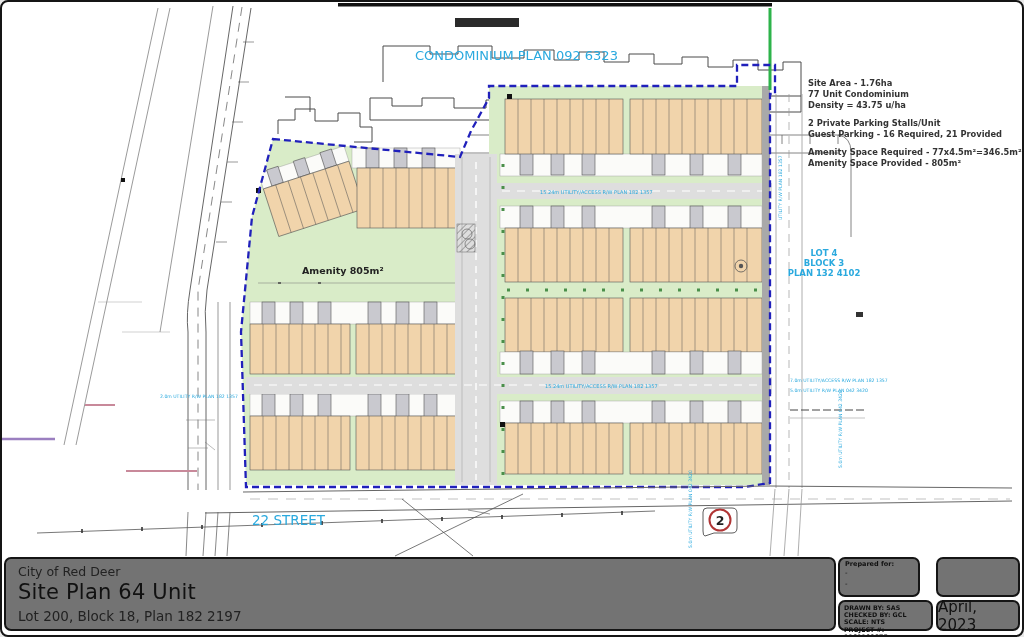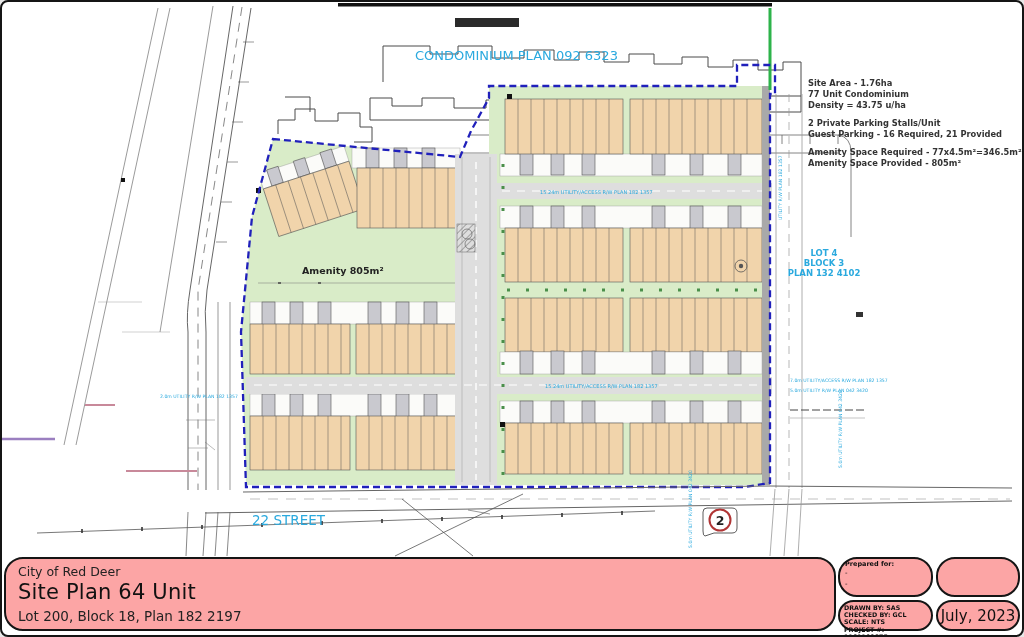--- a/index.html
+++ b/index.html
@@ -1,25 +1,25 @@
 <!DOCTYPE html>
 <html><head>
 <meta charset="utf-8">
 <style>
   html,body{margin:0;padding:0;background:#e8e8e8;}
   .sheet{position:relative;width:1020px;height:633px;margin:0;background:#ffffff;
          border:2px solid #151515;border-radius:8px;overflow:hidden;
          font-family:"DejaVu Sans","Liberation Sans",sans-serif;}
   .plansvg{position:absolute;left:0;top:0;}
-  .tb{position:absolute;box-sizing:border-box;border:2.5px solid #151515;border-radius:19px;background:#fca5a5;}
+  .tb{position:absolute;box-sizing:border-box;border:2.5px solid #151515;border-radius:7px;background:#737373;}
   .tb-main{left:2px;top:555px;width:832px;height:74px;padding:4px 12px;}
   .tb-city{font-size:12.5px;color:#222;margin-top:1px;}
   .tb-title{font-size:21px;color:#111;margin-top:1px;letter-spacing:.2px;}
   .tb-sub{font-size:13.5px;color:#222;margin-top:4px;}
-  .tb-prep{left:836px;top:555px;width:95px;height:40px;padding:1px 5px;}
+  .tb-prep{left:836px;top:555px;width:82px;height:40px;padding:1px 5px;}
   .tb-prep .hd{font-size:6.5px;font-weight:bold;color:#111;}
   .tb-prep .ln{font-size:7px;color:#111;line-height:1.5;}
   .tb-empty1{left:934px;top:555px;width:84px;height:40px;}
   .tb-drawn{left:836px;top:598px;width:95px;height:31px;padding:2px 4px;}
   .tb-drawn div{font-size:6.3px;font-weight:bold;color:#111;line-height:1.14;}
   .tb-date{left:934px;top:598px;width:84px;height:31px;display:flex;align-items:center;justify-content:center;}
   .tb-date div{font-size:15px;color:#111;}
   text{font-family:"DejaVu Sans","Liberation Sans",sans-serif;}
   .cyt{fill:#2aa9de;}
   .note{fill:#333;font-weight:600;font-size:8.3px;}
@@ -299,16 +299,16 @@
 <div class="tb tb-empty1"></div>
 
 <div class="tb tb-drawn">
   <div>DRAWN BY: SAS</div>
   <div>CHECKED BY: GCL</div>
   <div>SCALE: NTS</div>
   <div>PROJECT #: 1161109875</div>
 </div>
 
 <div class="tb tb-date">
-  <div>July, 2023</div>
+  <div>April, 2023</div>
 </div>
 
 </div>
 
 </body></html>

